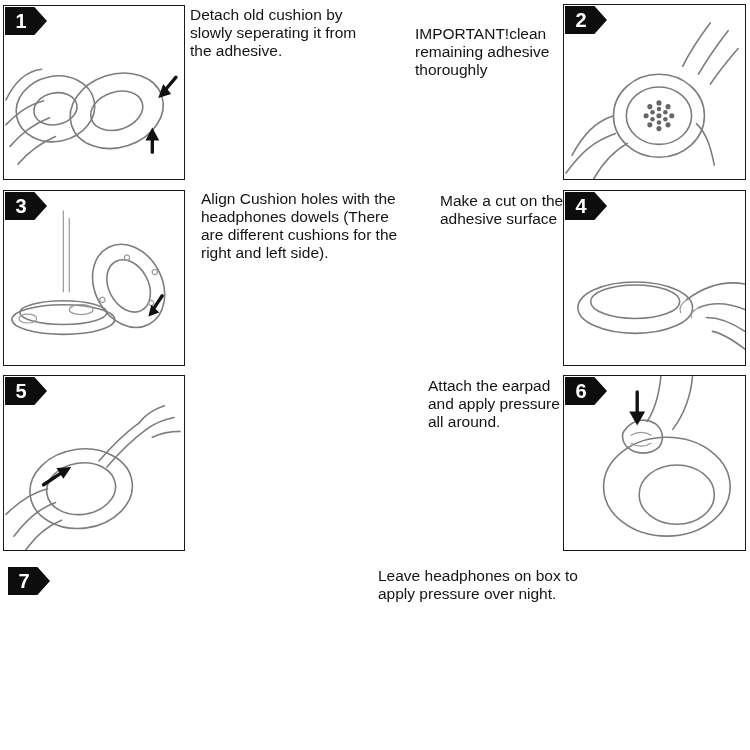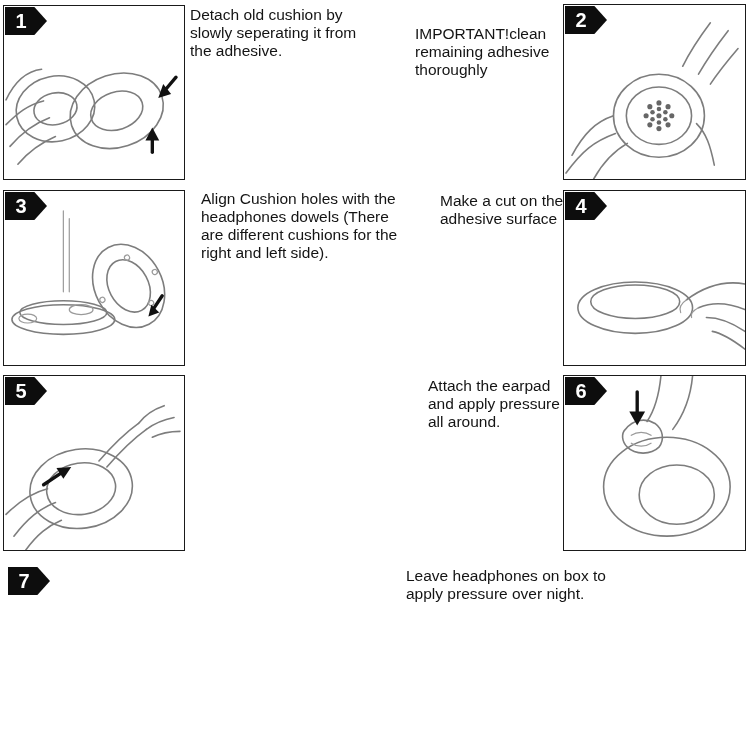--- a/index.html
+++ b/index.html
@@ -168,15 +168,15 @@
       <path class="ln" d="M62,54 C70,44 82,42 92,48 C100,54 102,64 96,72 C88,80 72,80 64,72 C58,66 58,58 62,54 Z"></path>
       <path class="lnt" d="M68,60 C74,56 82,56 88,60 M68,68 C74,72 82,72 88,68"></path>
       <path class="blkln" d="M74,16 L74,38"></path>
       <polygon class="blk" points="74,50 66,36 82,36"></polygon>
     </svg>
   </div>
 
   <div class="badge" style="left:8px; top:567px;">
     <span>7</span>
   </div>
-  <div class="steptext" style="left:378px; top:567px; width:232px;margin-left:28px;">Leave headphones on box to apply pressure over night.</div>
+  <div class="steptext" style="left:378px; top:567px; width:232px;">Leave headphones on box to apply pressure over night.</div>
 
 </div>
 
 </body></html>

